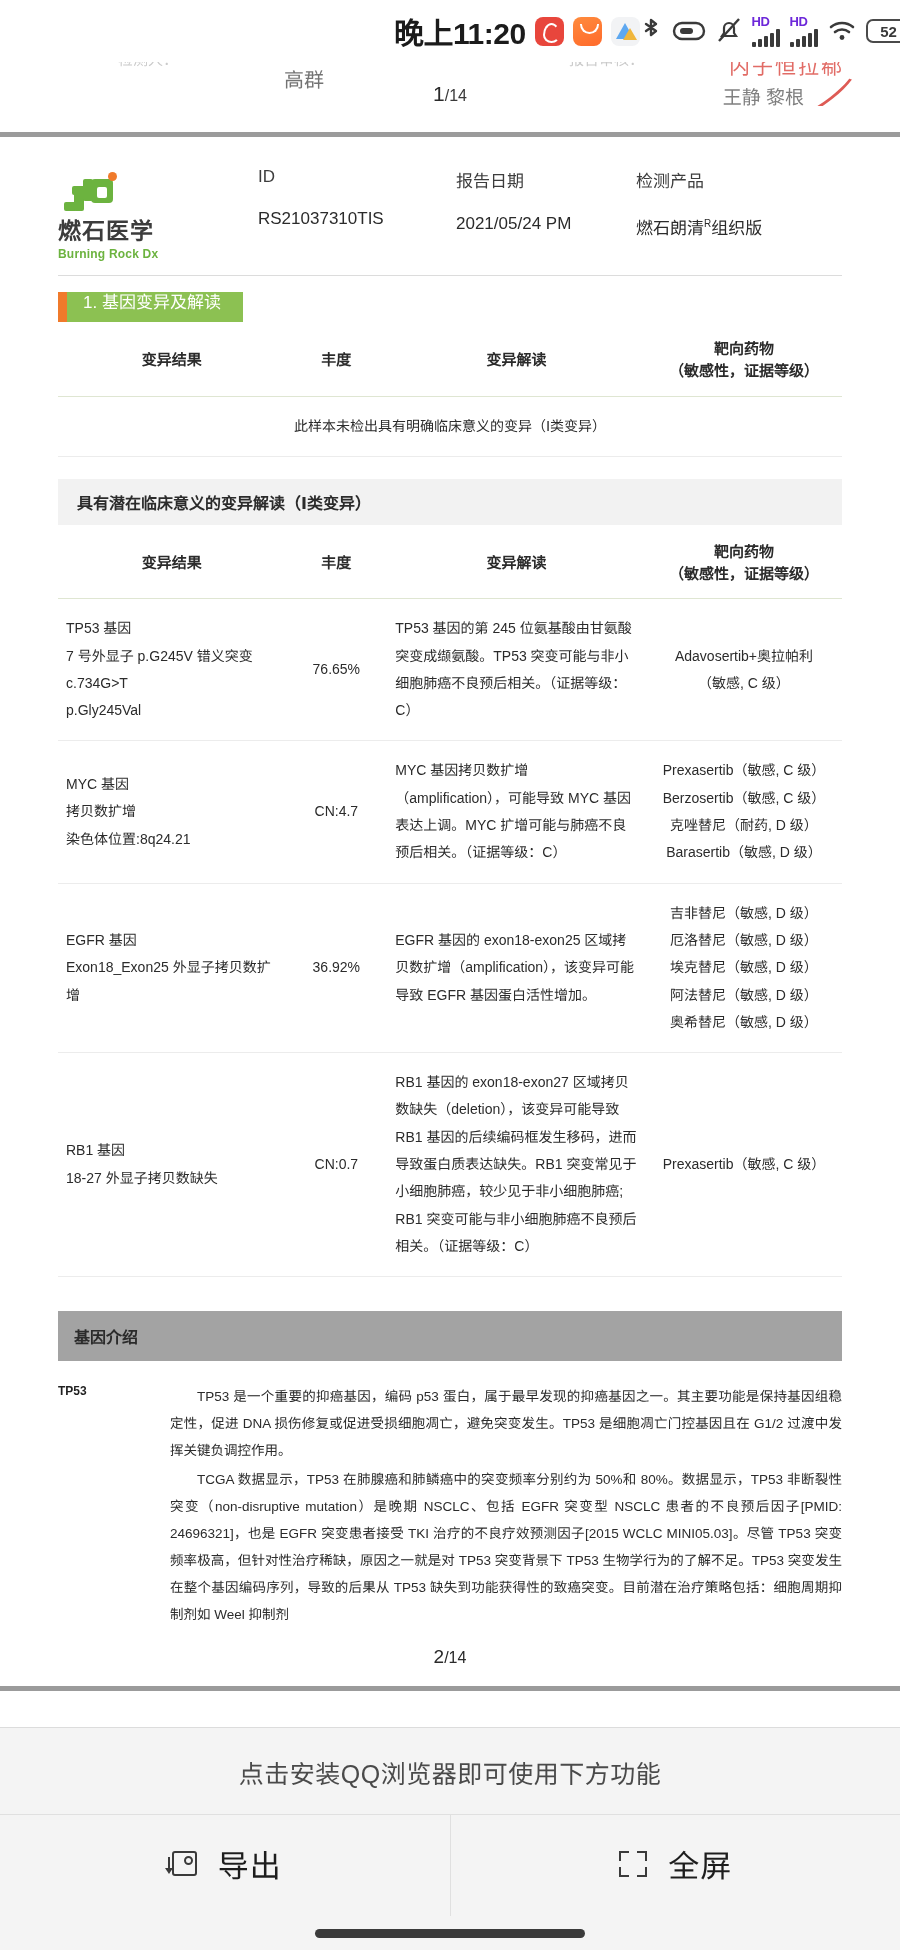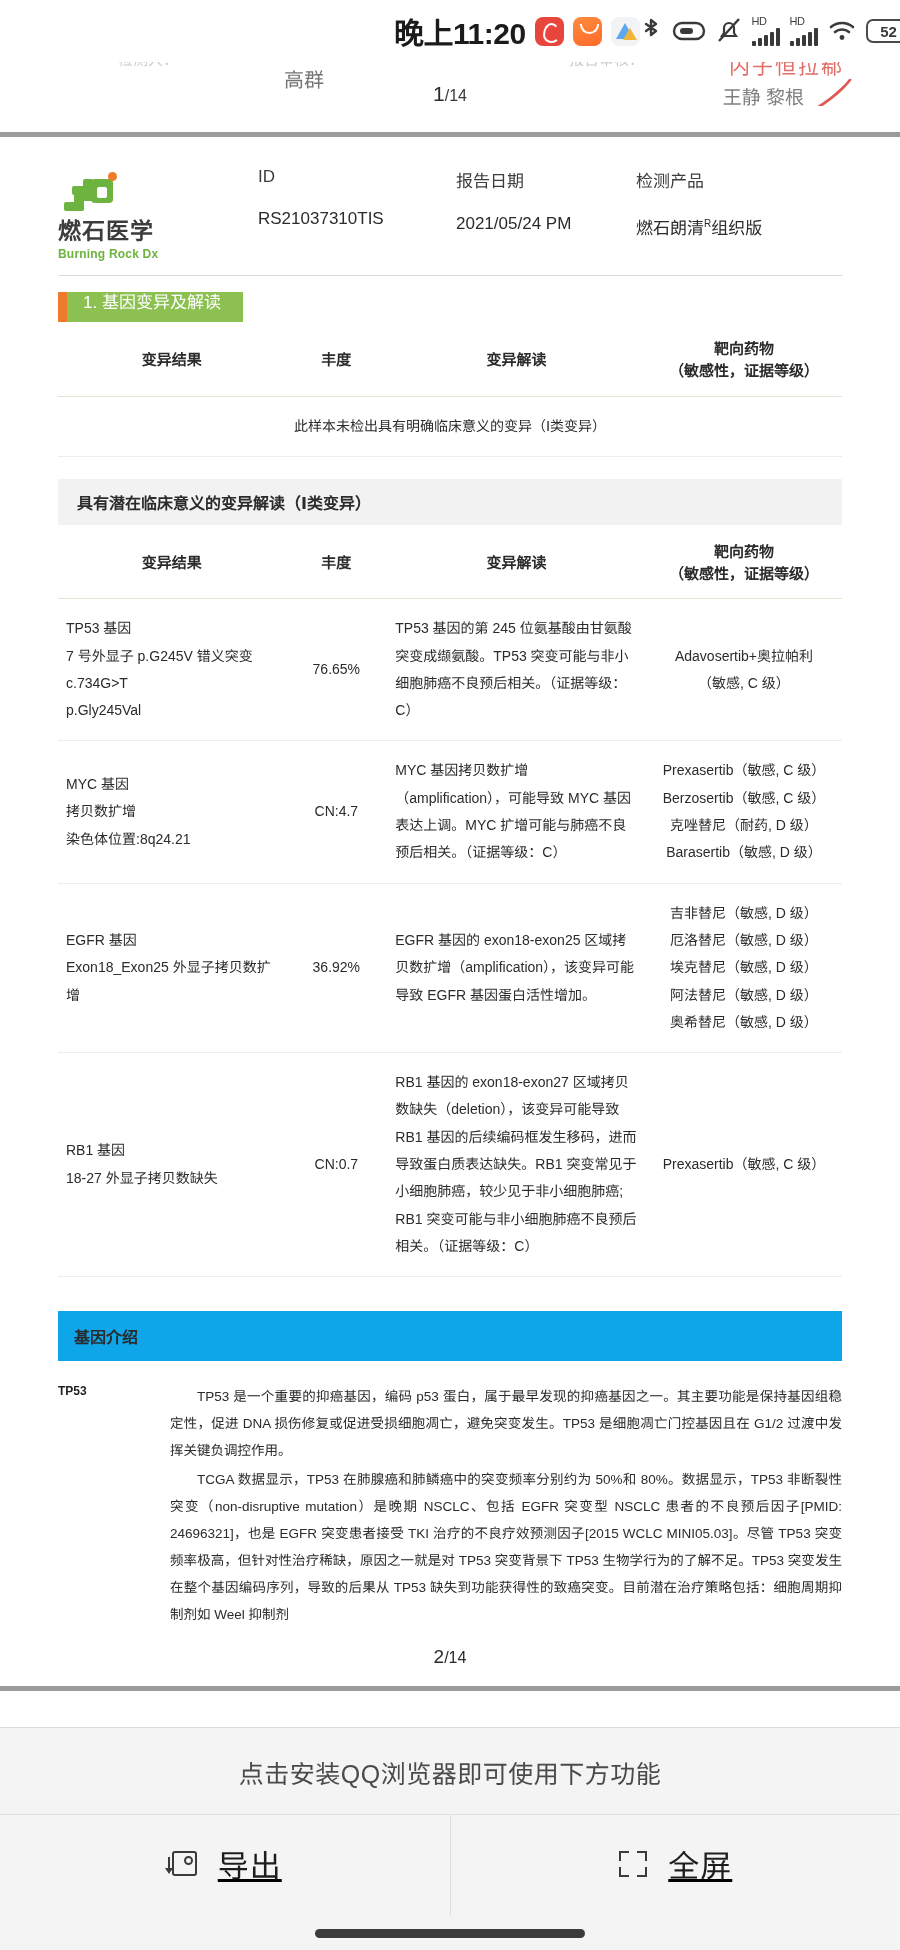--- a/index.html
+++ b/index.html
@@ -48,21 +48,21 @@
   }
   .appicon.photos::before {
     content: "";
     position: absolute; left: 12px; top: 11px; width: 0; height: 0;
     border-left: 7px solid transparent; border-right: 7px solid transparent;
     border-bottom: 12px solid #f0b63c; z-index: 2;
   }
   .sb-right { margin-left: auto; display: flex; align-items: center; gap: 10px; }
   .sb-icon { color: #3a3a3a; display: flex; align-items: center; }
   .hdbar { display: flex; flex-direction: column; align-items: flex-start; }
-  .hdbar .hd { font-size: 11px; font-weight: 400; line-height: 1; color: #404040; letter-spacing: -0.4px; }
+  .hdbar .hd { font-size: 13px; font-weight: 700; line-height: 1; color: #6d28d9; letter-spacing: -0.4px; }
   .bars { display: flex; align-items: flex-end; gap: 2px; height: 18px; margin-top: 1px; }
   .bars i { width: 4px; background: #3a3a3a; display: block; border-radius: 1px; }
   .bars i:nth-child(1){height:5px}.bars i:nth-child(2){height:8px}
   .bars i:nth-child(3){height:11px}.bars i:nth-child(4){height:14px}.bars i:nth-child(5){height:18px}
   .bars.dim i:nth-child(4),.bars.dim i:nth-child(5){background:#3a3a3a}
   .battery {
     width: 46px; height: 24px; border: 2.5px solid #4a4a4a; border-radius: 7px;
     display: flex; align-items: center; justify-content: center; position: relative;
   }
   .battery::after {
@@ -158,21 +158,21 @@
   td.interp { text-align: left; }
   td.drug { text-align: center; line-height: 2.1; }
   .empty-row td {
     text-align: center; font-size: 14px; color: #2b2b2b;
     padding: 20px 6px; border-bottom: 1px solid #e3e3e3;
   }
   .tbl-end { border-bottom: 1px solid #dfe6d2; }
 
   
   .gene-title {
-    background: #0ea5e9; padding: 13px 16px; font-size: 16px; font-weight: 700;
+    background: #a3a3a3; padding: 13px 16px; font-size: 16px; font-weight: 700;
     color: #2b2b2b; margin-top: 34px;
   }
   .gene-block { display: flex; margin-top: 22px; }
   .gene-key { flex: 0 0 112px; font-size: 12px; font-weight: 700; color: #1f1f1f; padding-top: 1px; }
   .gene-body { flex: 1; font-size: 13.5px; color: #2b2b2b; line-height: 2.0; text-align: justify; }
   .gene-body p { text-indent: 2em; margin-bottom: 2px; }
   .gene-body p.noindent { text-indent: 0; }
   .pagefoot { text-align: center; padding: 16px 0 18px; font-size: 19px; color: #2a2a2a; }
   .pagefoot .tot { font-size: 16px; }
 
@@ -180,21 +180,21 @@
 
   
   .bottombar {
     position: absolute; left: 0; bottom: 0; width: 900px;
     background: #f4f4f4; border-top: 1px solid #dcdcdc; z-index: 40;
   }
   .bb-promo {
     text-align: center; font-size: 25px; color: #4a4a4a;
     padding: 26px 0 24px; letter-spacing: .5px;
   }
-  .bb-actions { display: flex; border-top: 1px solid #e0e0e0; text-decoration: underline; }
+  .bb-actions { display: flex; border-top: 1px solid #e0e0e0; }
   .bb-btn {
     flex: 1; display: flex; align-items: center; justify-content: center;
     gap: 20px; padding: 26px 0 30px;
   }
   .bb-btn + .bb-btn { border-left: 1px solid #e0e0e0; }
   .bb-label { font-size: 31px; color: #1d1d1d; letter-spacing: 1px; }
   .ic-export { width: 30px; height: 30px; position: relative; }
   .ic-export .bx { position: absolute; inset: 2px 0 0 4px; width: 25px; height: 25px; border: 2px solid #3a3a3a; border-radius: 3px; }
   .ic-export .sq { position: absolute; right: 5px; top: 7px; width: 9px; height: 9px; border: 2px solid #3a3a3a; border-radius: 50%; }
   .ic-export .ar { position: absolute; left: 0px; top: 8px; width: 2px; height: 14px; background: #3a3a3a; }

